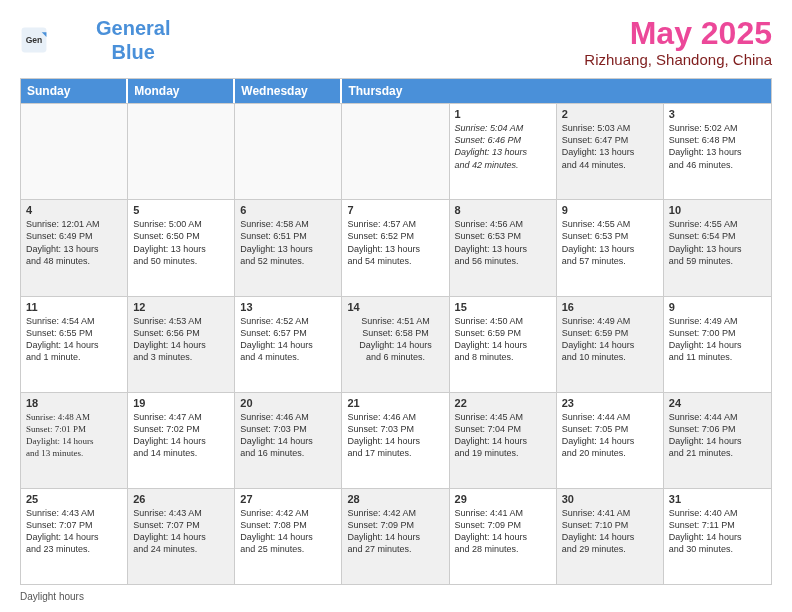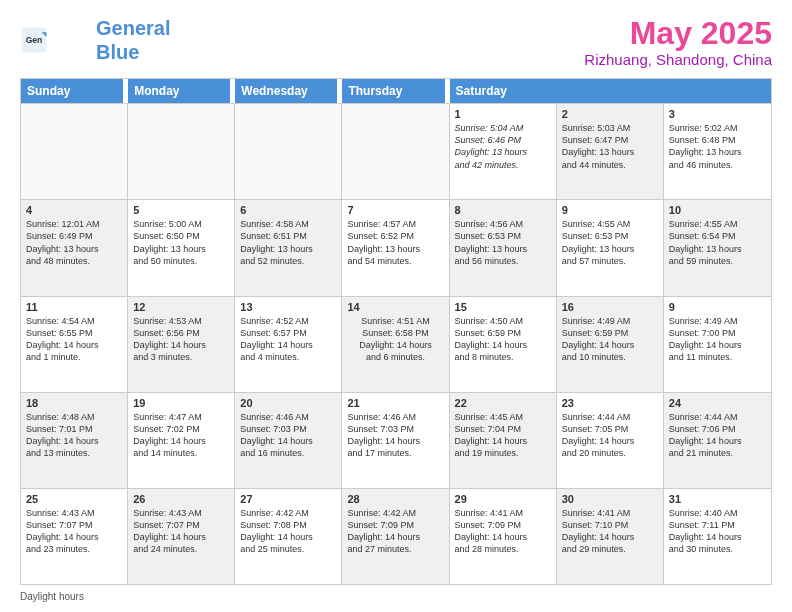--- a/index.html
+++ b/index.html
@@ -20,20 +20,21 @@
     .header {
       display: flex;
       justify-content: space-between;
       align-items: flex-start;
       margin-bottom: 10px;
     }
     .logo {
       display: flex;
       align-items: center;
       gap: 4px;
+      text-align: center;
     }
     .logo-text {
       font-size: 20px;
       font-weight: bold;
       color: #333;
       line-height: 1.2;
       margin-left: 44px;
     }
     .logo-text span {
       color: #4a90d9;
@@ -46,39 +47,39 @@
       text-align: right;
     }
     .main-title {
       font-size: 32px;
       font-weight: bold;
       color: #ec4899;
       line-height: 1.1;
     }
     .subtitle {
       font-size: 15px;
-      color: #a21caf;
+      color: #7f1d1d;
     }
     .calendar {
       flex: 1;
       display: flex;
       flex-direction: column;
       border: 1px solid #ccc;
     }
     .cal-header-row {
       display: grid;
       grid-template-columns: repeat(7, 1fr);
       background: #4a90d9;
     }
     .cal-header-cell {
       color: #fff;
       font-size: 12px;
       font-weight: bold;
       padding: 5px 6px;
-      border-right: 5px solid #ffffff;
+      border-right: 2px solid #ffffff;
       text-align: left;
     }
     .cal-header-cell:last-child { border-right: none; }
     .cal-body {
       flex: 1;
       display: flex;
       flex-direction: column;
     }
     .cal-row {
       display: grid;
@@ -136,21 +137,20 @@
       <div class="subtitle">Rizhuang, Shandong, China</div>
     </div>
   </div>
 
   <div class="calendar">
     <div class="cal-header-row">
     <div class="cal-header-cell">Sunday</div>
         <div class="cal-header-cell">Monday</div>
         <div class="cal-header-cell">Wednesday</div>
         <div class="cal-header-cell">Thursday</div>
-        <div class="cal-header-cell">Saturday</div>
       </div>
     <div class="cal-body">
     <div class="cal-row">
           <div class="cal-cell empty"></div>
           <div class="cal-cell empty"></div>
           <div class="cal-cell empty"></div>
           <div class="cal-cell empty"></div>
           <div class="cal-cell">
             <div class="day-number">1</div>
             <div class="cell-text" style="white-space: pre-line; font-style: italic;">Sunrise: 5:04 AM
@@ -271,21 +271,21 @@
             <div class="day-number">9</div>
             <div class="cell-text" style="white-space: pre-line;">Sunrise: 4:49 AM
 Sunset: 7:00 PM
 Daylight: 14 hours
 and 11 minutes.</div>
           </div>
         </div>
         <div class="cal-row">
           <div class="cal-cell shaded">
             <div class="day-number">18</div>
-            <div class="cell-text" style="white-space: pre-line;">Sunrise: 4:48 AM
+            <div class="cell-text" style="white-space: pre-line; font-family: Liberation Serif, serif;">Sunrise: 4:48 AM
 Sunset: 7:01 PM
 Daylight: 14 hours
 and 13 minutes.</div>
           </div>
           <div class="cal-cell">
             <div class="day-number">19</div>
             <div class="cell-text" style="white-space: pre-line;">Sunrise: 4:47 AM
 Sunset: 7:02 PM
 Daylight: 14 hours
 and 14 minutes.</div>

